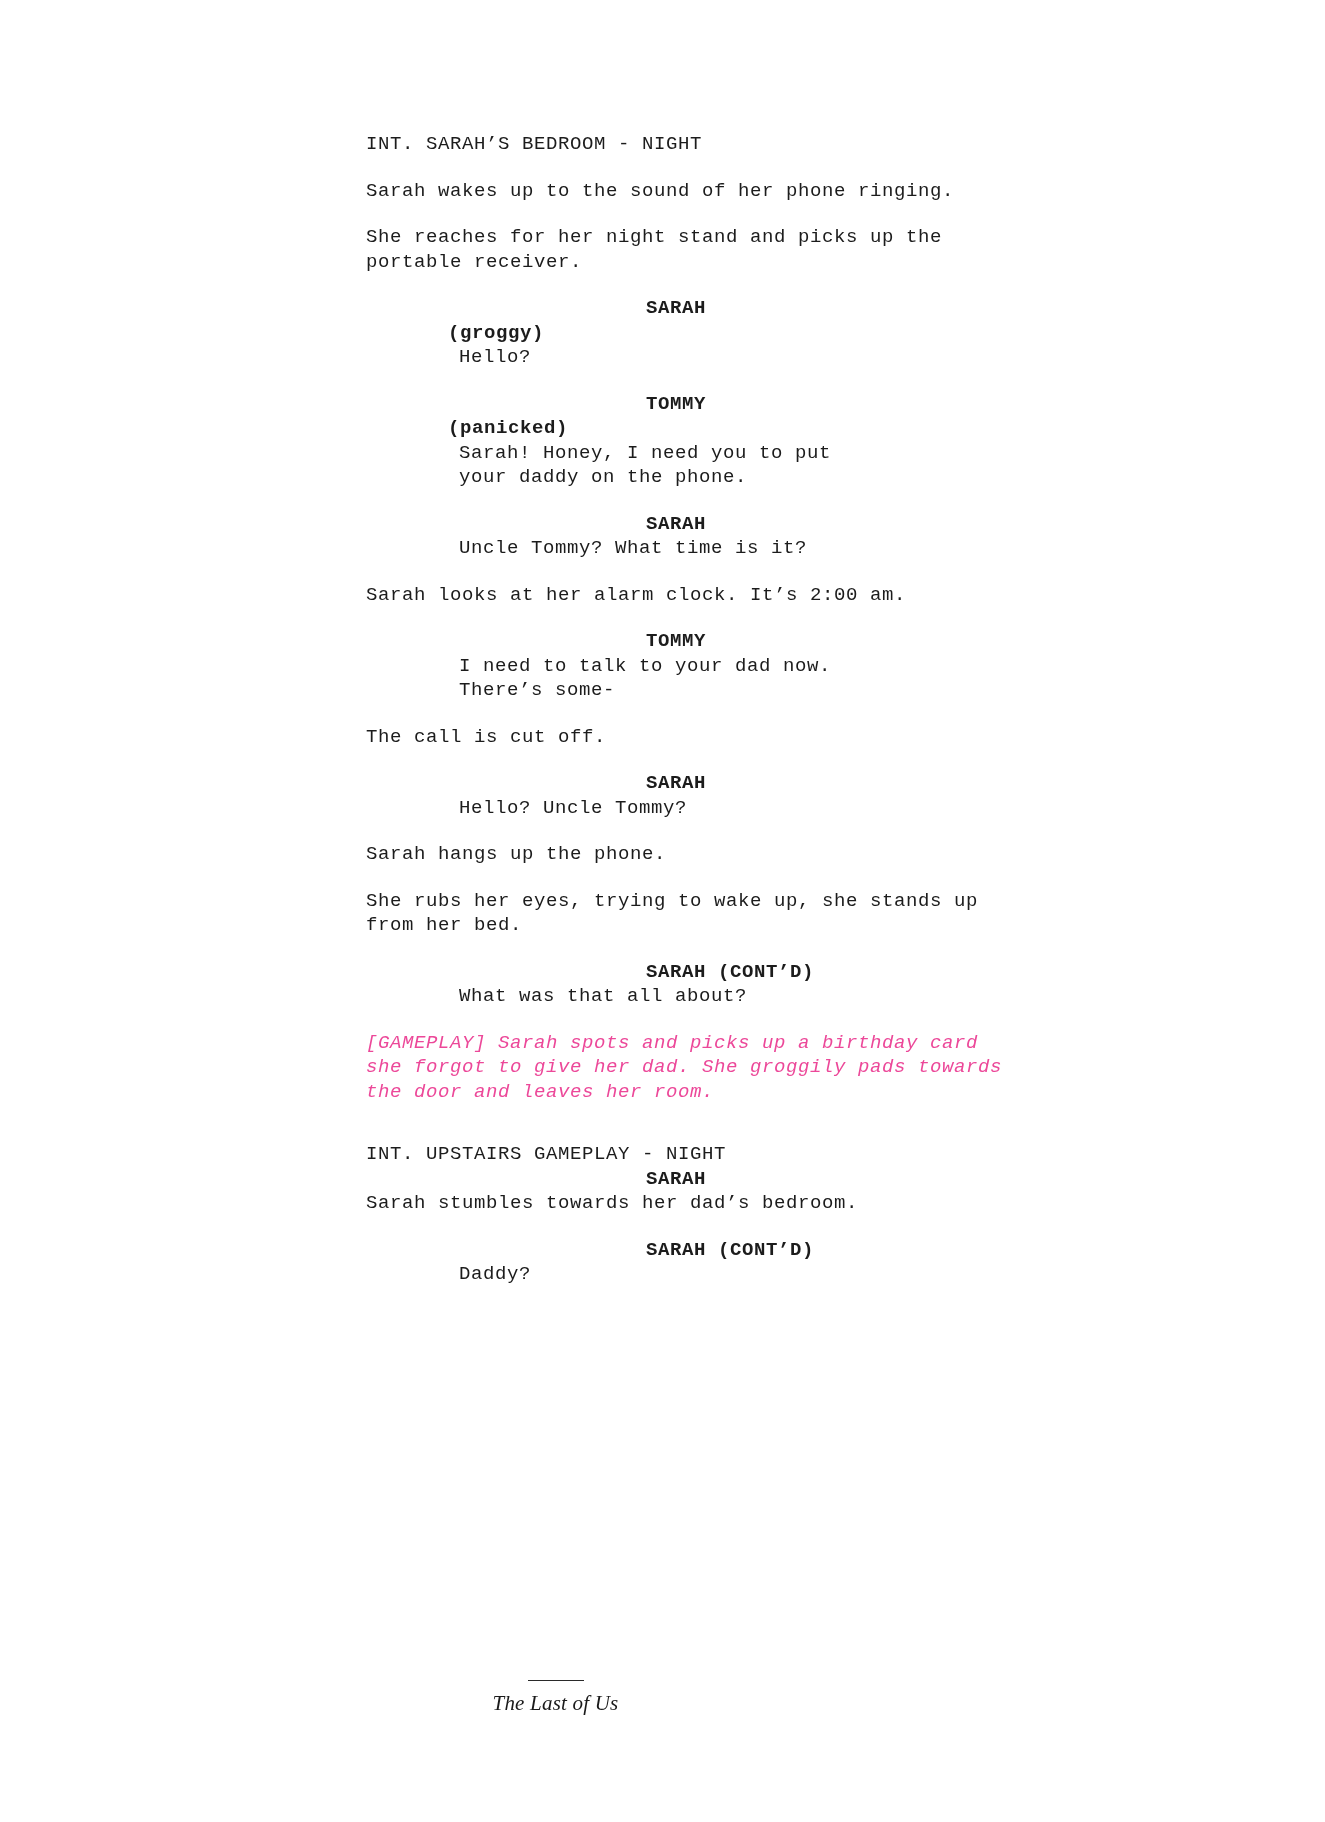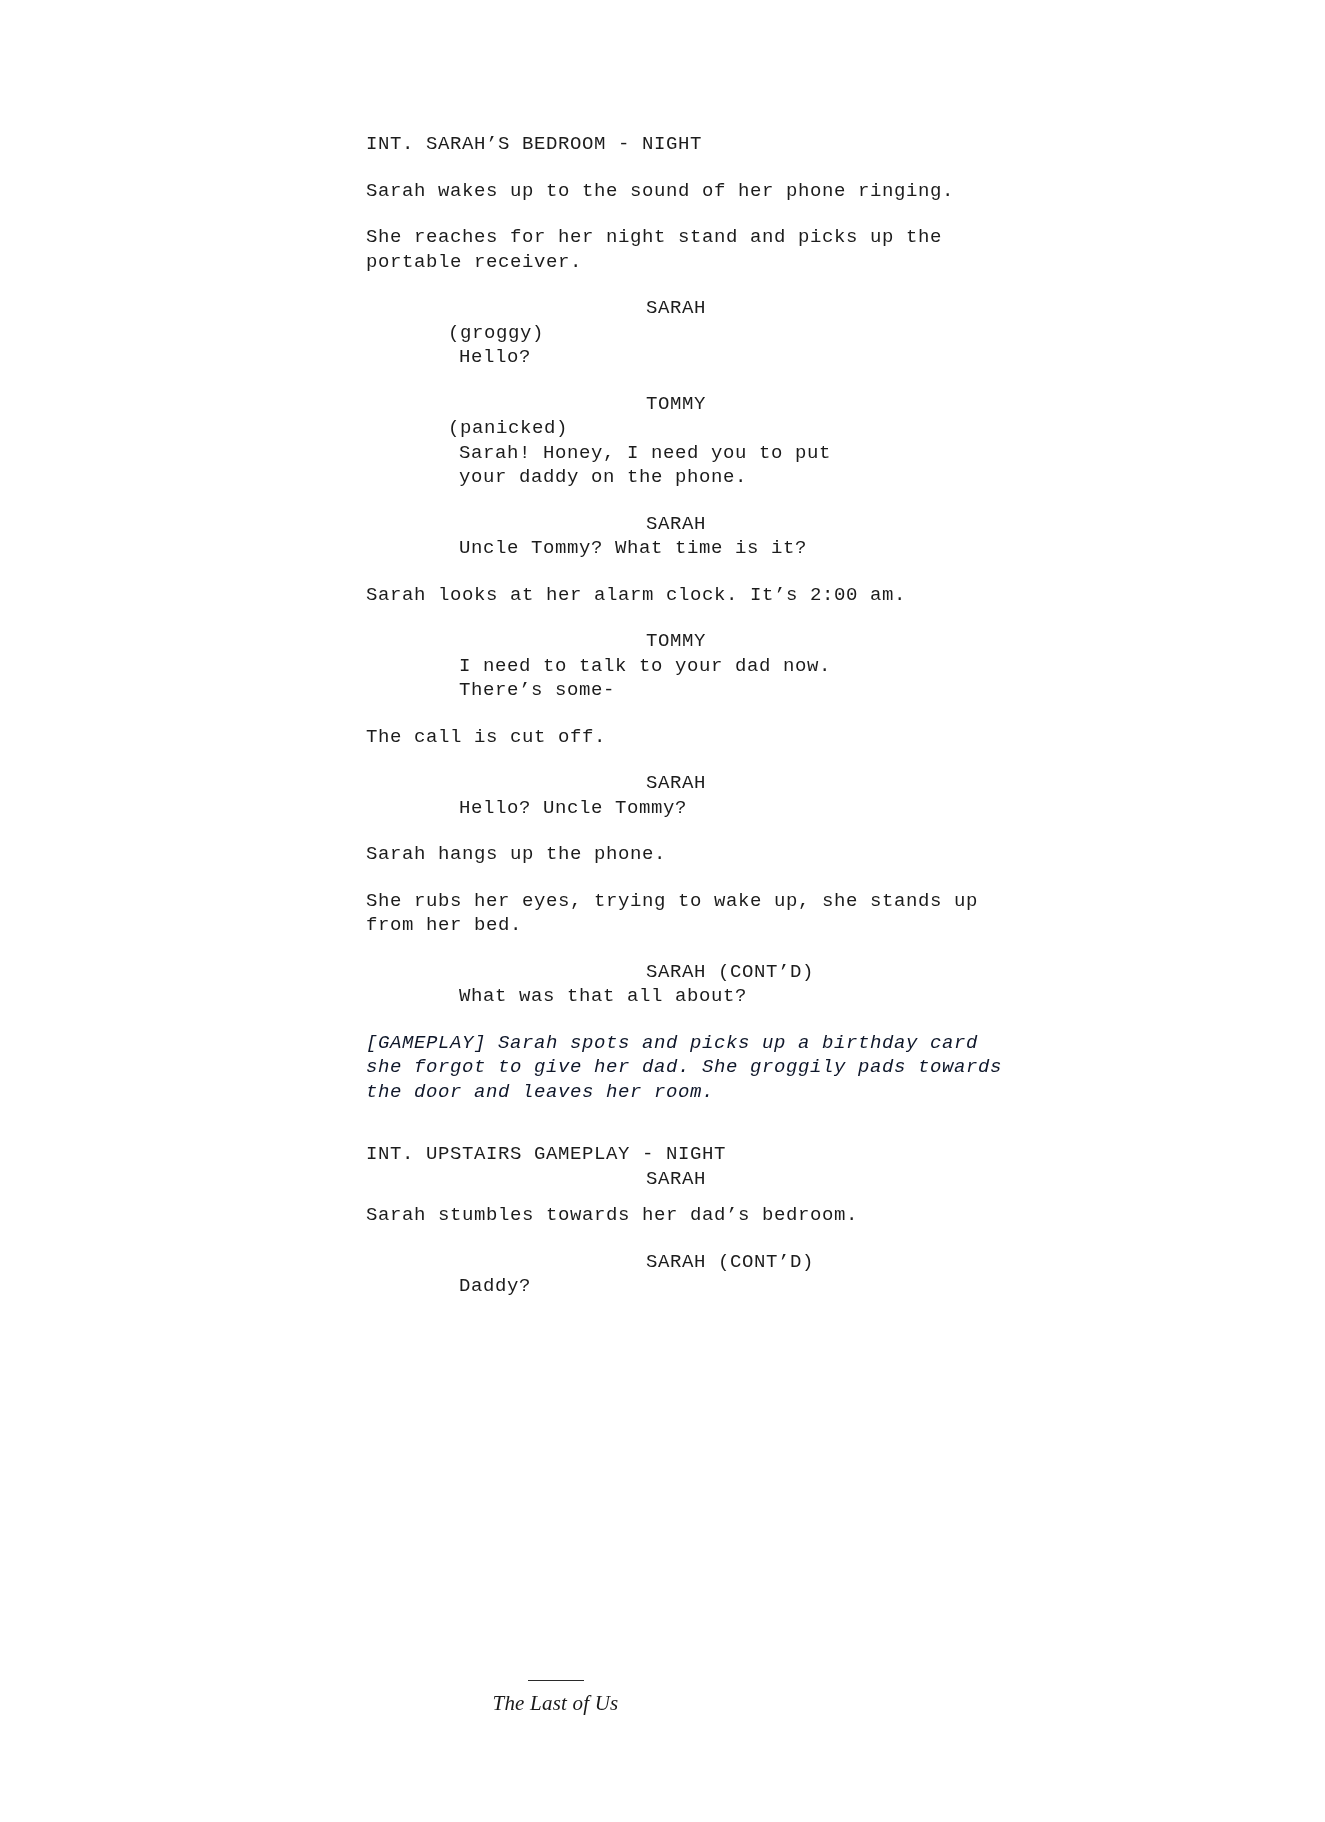--- a/index.html
+++ b/index.html
@@ -32,38 +32,37 @@
     color: #1c1c1c;
   }
   .block { margin: 0 0 22px 0; }
   .block:last-child { margin-bottom: 0; }
 
   .slug {
     white-space: pre;
   }
   .action {
     white-space: pre-wrap;
-    margin-top: 12px;
   }
   .character {
     margin-left: 280px;
     white-space: pre;
   }
   .paren {
     margin-left: 82px;
     white-space: pre;
   }
   .dialogue {
     margin-left: 93px;
     white-space: pre-wrap;
     max-width: 520px;
   }
-  .tight { margin-bottom: 0; }
+  .tight { margin-bottom: 0; font-weight: bold; }
   .gameplay {
-    color: #0f172a;
+    color: #ec4899;
     font-style: italic;
     white-space: pre-wrap;
     margin: 0 0 38px 0;
     max-width: 660px;
   }
   .slug-attached { margin-bottom: 0; }
 
   .footer {
     position: absolute;
     left: 0;

